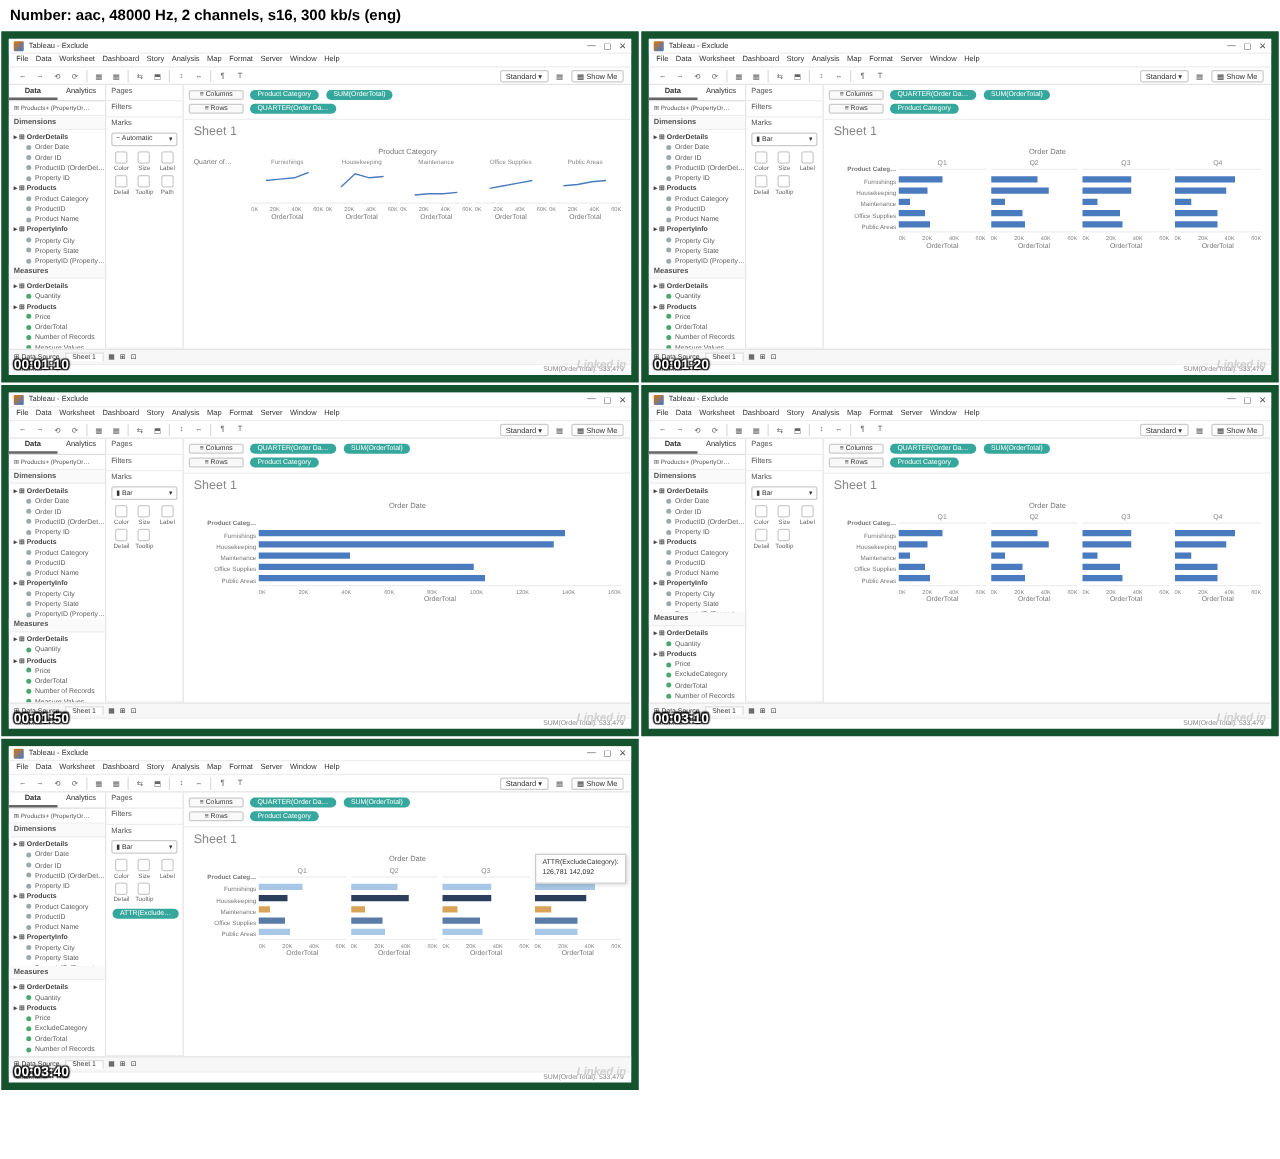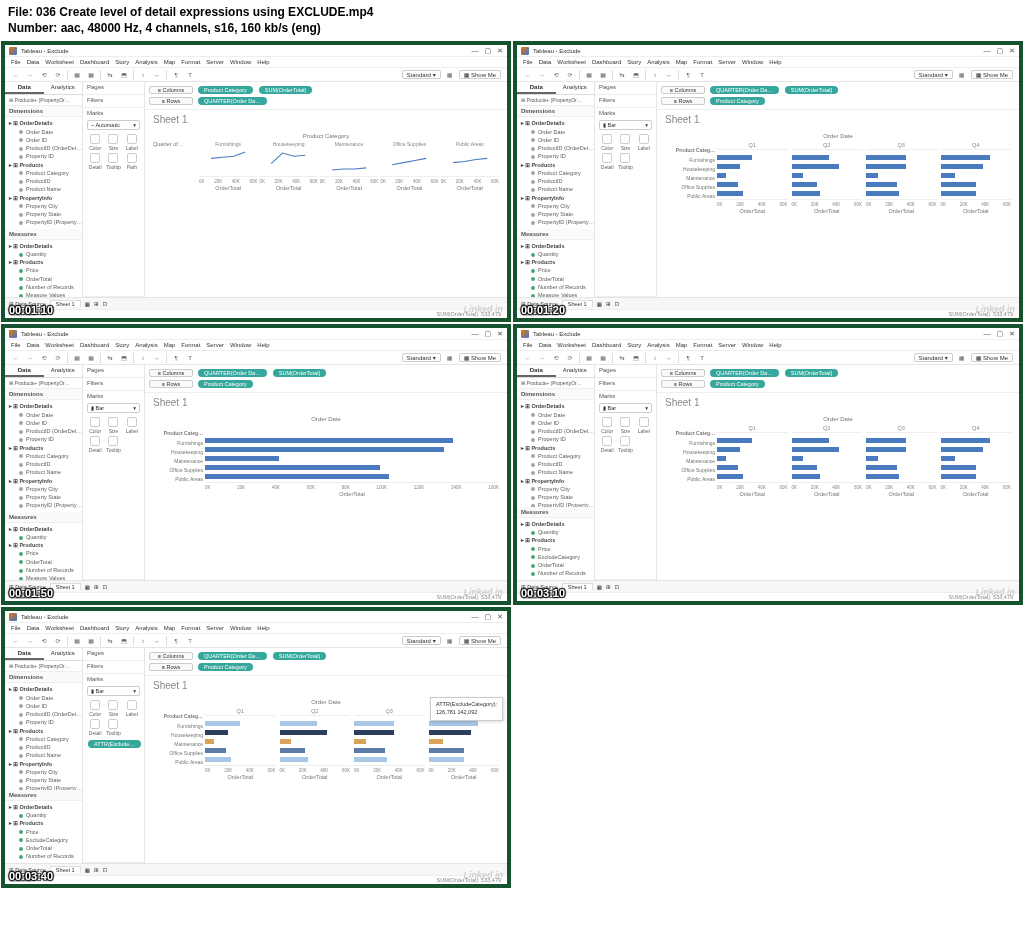--- a/index.html
+++ b/index.html
@@ -17,21 +17,21 @@
     line-height: 1.35;
     color: #000;
   }
   .grid {
     display: grid;
     grid-template-columns: repeat(2, 1fr);
     gap: 2px;
     padding: 1px;
   }
   .th {
-    border: 4px solid #14532d;
+    border: 6px solid #14532d;
     display: flex;
     flex-direction: column;
     height: 281px;
     overflow: hidden;
     position: relative;
     background: #fff;
   }
   .titlebar {
     display: flex;
     align-items: center;
@@ -180,22 +180,21 @@
     padding: 3px 5px;
     font-size: 5.5px;
     line-height: 1.4;
   }
   .quarter-of { font-size: 5.5px; color: #777; padding-right: 4px; }
 </style>
 </head>
 <body>
 
 <div class="meta">
-  <div><span>File:</span> <span>036 Create level of detail expressions using EXCLUDE.mp4</span></div>
-  <div><span>Number:</span> <span>aac, 48000 Hz, 4 channels, s16, 160 kb/s (eng)</span></div>
+  <div><span>Number:</span> <span>aac, 48000 Hz, 2 channels, s16, 300 kb/s (eng)</span></div>
 </div>
 
 <div class="grid">
 
   <div class="th" id="thumb1">
       <div class="titlebar">
         <span class="logo"></span>
   <span class="title">Tableau - Exclude</span>
   <span class="winctl">
     <span>—</span>

